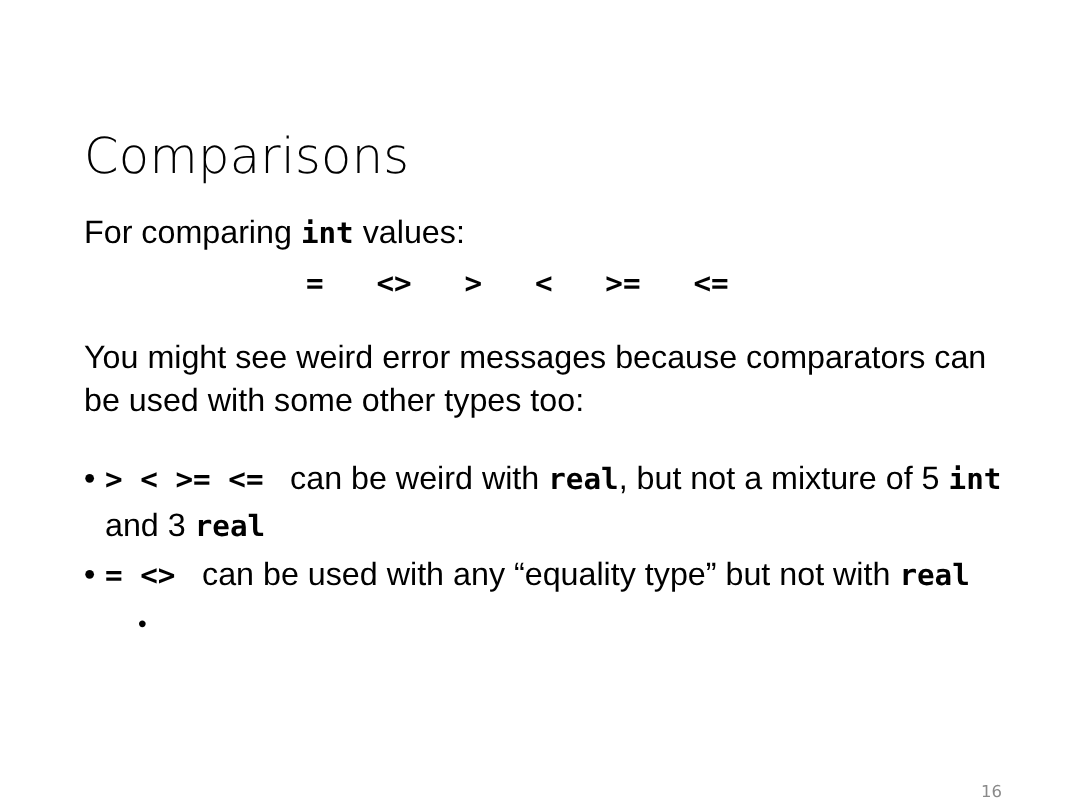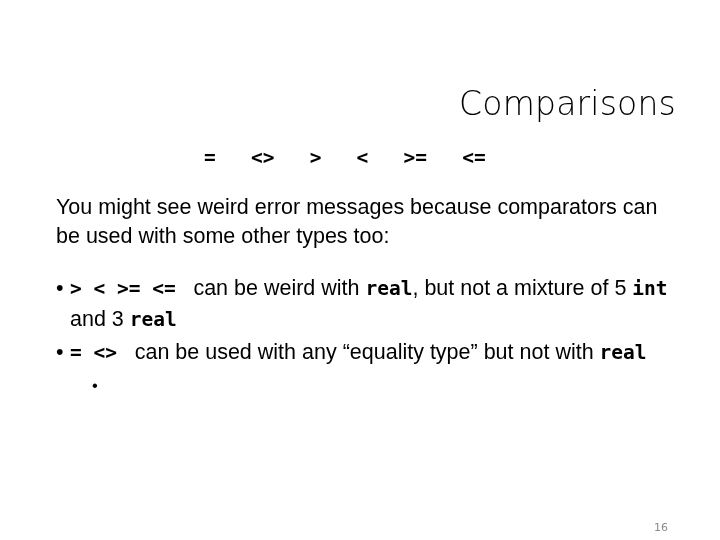--- a/index.html
+++ b/index.html
@@ -29,21 +29,20 @@
     left: 56px;
     top: 62px;
     width: 620px;
     font-family: "DejaVu Sans", sans-serif;
     font-size: 33px;
     font-weight: 300;
     letter-spacing: 0.2px;
     line-height: 40px;
     color: #000000;
     white-space: nowrap;
-    text-align: right;
   }
 
   
   .body-block {
     position: absolute;
     left: 56px;
     top: 140px;
     width: 612px;
   }
 
@@ -138,20 +137,21 @@
 </style>
 </head>
 <body>
 
 <div class="slide">
 
   <h1 class="slide-title">Comparisons</h1>
 
   <div class="body-block">
 
+    <div class="lead-line"><span>For comparing </span><span class="code">int</span><span> values:</span></div>
 
     <div class="ops-line"><span class="ops">=   &lt;&gt;   &gt;   &lt;   &gt;=   &lt;=</span></div>
 
     <p class="para">You might see weird error messages because comparators can be used with some other types too:</p>
 
     <div class="bullet-list">
 
       <div class="bullet"><span class="dot">•</span><span class="ops">&gt; &lt; &gt;= &lt;= </span><span> can be weird with </span><span class="code">real</span><span>, but not a mixture of 5 </span><span class="code">int</span><span> and 3 </span><span class="code">real</span></div>
 
       <div class="bullet"><span class="dot">•</span><span class="ops">= &lt;&gt; </span><span> can be used with any “equality type” but not with </span><span class="code">real</span></div>

